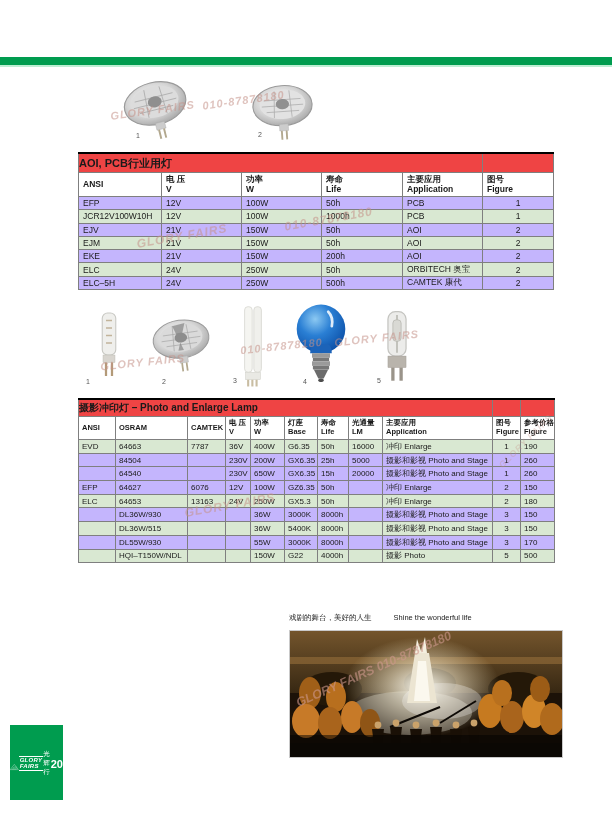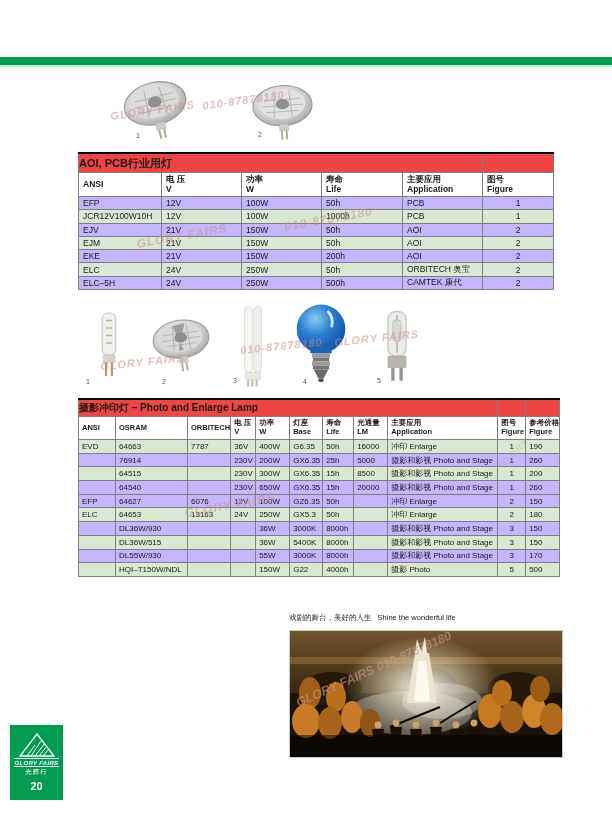--- a/index.html
+++ b/index.html
@@ -33,21 +33,21 @@
 
   
   .caption{position:absolute;left:289px;top:613px;font-size:7.5px;color:#222;}
   .photo{position:absolute;left:289px;top:630px;width:272px;height:126px;border:1px solid #c9c9c9;
          background:#1c1208;overflow:hidden;}
   .photo-wm{position:absolute;left:4px;top:66px;font-size:12.5px;transform:rotate(-24deg);transform-origin:left top;
             font-weight:bold;font-style:italic;color:rgba(205,152,140,0.6);white-space:nowrap;z-index:4;}
 
   
   .logo-block{position:absolute;left:10px;top:725px;width:53px;height:75px;background:#009c4f;
-              display:flex;flex-direction:column;align-items:center;color:#fff;}
+              display:flex;flex-direction:row;align-items:center;color:#fff;}
   .logo-tri{margin-top:8px;}
   .logo-brand{font-size:6px;font-weight:bold;font-style:italic;letter-spacing:0.3px;
               border-top:1px solid #fff;border-bottom:1px solid #fff;padding:0.5px 1px;margin-top:1px;}
   .logo-cn{font-size:6.5px;margin-top:1px;letter-spacing:1px;}
   .logo-page{font-size:11px;font-weight:bold;margin-top:3px;}
 
   .lamp{position:absolute;}
 </style>
 </head>
 <body>
@@ -288,21 +288,21 @@
             <td class="t-title"></td>
           </tr>
           <tr>
             <td class="t-head">
               <div>ANSI</div>
             </td>
             <td class="t-head">
               <div>OSRAM</div>
             </td>
             <td class="t-head">
-              <div>ORBITECH</div>
+              <div>CAMTEK</div>
             </td>
             <td class="t-head">
               <div>电 压</div>
               <div>V</div>
             </td>
             <td class="t-head">
               <div>功率</div>
               <div>W</div>
             </td>
             <td class="t-head">
@@ -338,44 +338,31 @@
             <td class="t-cell">400W</td>
             <td class="t-cell">G6.35</td>
             <td class="t-cell">50h</td>
             <td class="t-cell">16000</td>
             <td class="t-cell">冲印  Enlarge</td>
             <td class="t-cell ctr">1</td>
             <td class="t-cell">190</td>
           </tr>
           <tr class="row-w">
             <td class="t-cell"></td>
-            <td class="t-cell">76914</td>
+            <td class="t-cell">84504</td>
             <td class="t-cell"></td>
             <td class="t-cell">230V</td>
             <td class="t-cell">200W</td>
             <td class="t-cell">GX6.35</td>
             <td class="t-cell">25h</td>
             <td class="t-cell">5000</td>
             <td class="t-cell">摄影和影视 Photo and Stage</td>
             <td class="t-cell ctr">1</td>
             <td class="t-cell">260</td>
           </tr>
-          <tr class="row-t">
-            <td class="t-cell"></td>
-            <td class="t-cell">64515</td>
-            <td class="t-cell"></td>
-            <td class="t-cell">230V</td>
-            <td class="t-cell">300W</td>
-            <td class="t-cell">GX6.35</td>
-            <td class="t-cell">15h</td>
-            <td class="t-cell">8500</td>
-            <td class="t-cell">摄影和影视 Photo and Stage</td>
-            <td class="t-cell ctr">1</td>
-            <td class="t-cell">200</td>
-          </tr>
           <tr class="row-w">
             <td class="t-cell"></td>
             <td class="t-cell">64540</td>
             <td class="t-cell"></td>
             <td class="t-cell">230V</td>
             <td class="t-cell">650W</td>
             <td class="t-cell">GX6.35</td>
             <td class="t-cell">15h</td>
             <td class="t-cell">20000</td>
             <td class="t-cell">摄影和影视 Photo and Stage</td>
@@ -461,21 +448,21 @@
             <td class="t-cell">500</td>
           </tr>
         </tbody>
       </table>
     </div>
   <div class="wm" style="left:184px;top:498px;font-size:12px;transform:rotate(-10deg)">GLORY FAIRS</div>
   <div class="wm" style="left:490px;top:436px;font-size:9px;transform:rotate(-45deg);opacity:0.55">GLORY FAIRS</div>
 
   <div class="caption">
     <span>戏剧的舞台，美好的人生</span>
-    <span style="margin-left:4px">Shine the  wonderful life</span>
+    <span style="margin-left:20px">Shine the  wonderful life</span>
   </div>
 
   <div class="photo">
     <svg width="272" height="126" viewBox="0 0 272 126">
       <rect x="0" y="0" width="272" height="126" fill="#1c1208"></rect>
       <rect x="0" y="0" width="272" height="62" fill="url(#rockGrad)" opacity="0.9"></rect>
       <rect x="0" y="26" width="272" height="7" fill="#8a6636" opacity="0.75"></rect>
       <ellipse cx="42" cy="58" rx="30" ry="17" fill="#241808"></ellipse>
       <ellipse cx="140" cy="52" rx="26" ry="15" fill="#241808"></ellipse>
       <ellipse cx="228" cy="58" rx="30" ry="17" fill="#241808"></ellipse>

